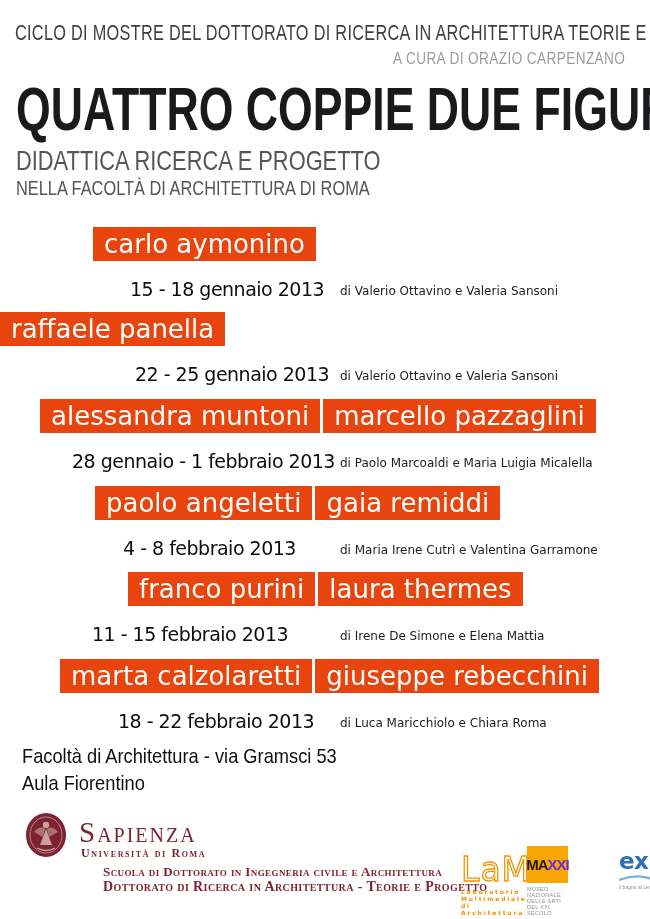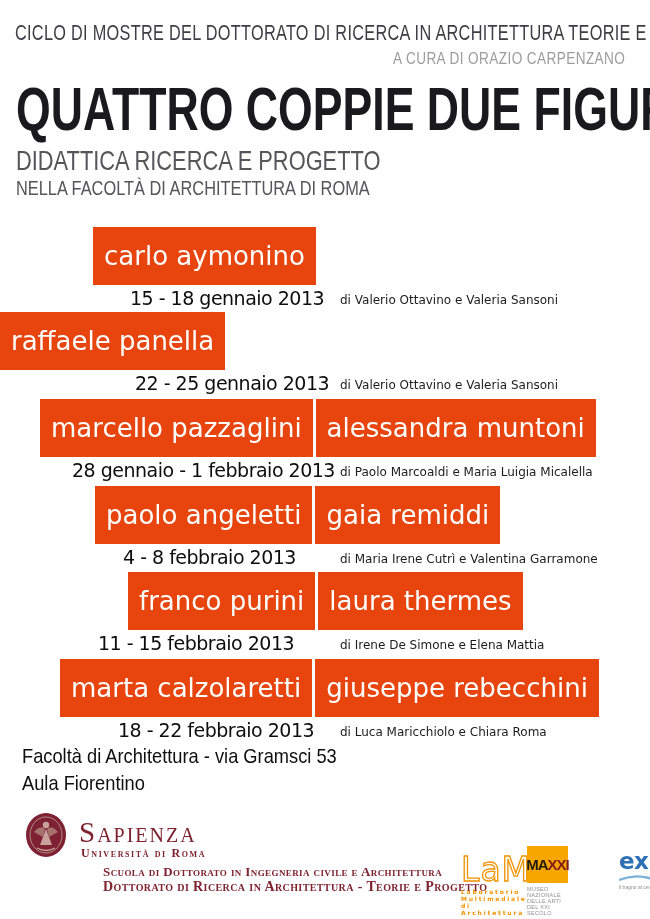--- a/index.html
+++ b/index.html
@@ -39,31 +39,31 @@
   }
   
   .block{position:absolute;left:0;width:650px;}
   .b1{top:227px}.b2{top:312px}.b3{top:399px}.b4{top:486px}.b5{top:572px}.b6{top:659px}
   .boxrow{display:flex;gap:3px;}
   .b1 .boxrow{margin-left:93px}.b2 .boxrow{}
   .b3 .boxrow{margin-left:40px}.b4 .boxrow{margin-left:95px}
   .b5 .boxrow{margin-left:128px}.b6 .boxrow{margin-left:60px}
   .namebox{
     background:#e8450e;color:#ffffff;white-space:nowrap;
-    font-size:26px;line-height:34px;padding:12px 11px;
+    font-size:26px;line-height:34px;padding:0 11px;
     font-family:"DejaVu Sans",sans-serif;
   }
-  .metarow{position:relative;height:26px;margin-top:0;}
+  .metarow{position:relative;height:26px;margin-top:15px;}
   .date{
     position:absolute;bottom:2px;white-space:nowrap;
     font-size:19px;letter-spacing:-.5px;color:#0d0d0d;
     font-family:"DejaVu Sans",sans-serif;
   }
   .b1 .date{left:130px}.b2 .date{left:135px}.b3 .date{left:72px}
-  .b4 .date{left:123px}.b5 .date{left:98px}.b6 .date{left:118px}
+  .b4 .date{left:123px}.b5 .date{left:92px}.b6 .date{left:118px}
   .credit{
     position:absolute;left:340px;bottom:4px;white-space:nowrap;
     font-size:12px;color:#1c1c1c;font-family:"DejaVu Sans",sans-serif;
   }
   
   .venue1,.venue2{
     position:absolute;left:22px;white-space:nowrap;color:#0f0f0f;
     font-family:"Liberation Sans",sans-serif;font-size:21px;
     transform:scaleX(.87);transform-origin:0 0;
   }
@@ -95,21 +95,21 @@
   }
   .lama-sub{margin-top:2px;font-size:6px;font-weight:bold;color:#f19300;
     letter-spacing:1.8px;line-height:7px;font-family:"DejaVu Sans",sans-serif;}
   .maxxi{position:absolute;left:527px;top:846px;width:46px;}
   .maxxi-sq{
     width:41px;height:37px;background:#f7a600;display:flex;
     align-items:center;justify-content:center;white-space:nowrap;
     font-family:"Liberation Sans",sans-serif;font-weight:bold;font-size:15px;
     letter-spacing:-1px;
   }
-  .maxxi-sq .dark{color:#201a10}.maxxi-sq .light{color:#7f1d1d}
+  .maxxi-sq .dark{color:#201a10}.maxxi-sq .light{color:#6d28d9}
   .maxxi-sub{margin-top:3px;font-size:5.5px;line-height:6px;color:#8f8f8f;
     letter-spacing:.3px;font-family:"Liberation Sans",sans-serif;}
   .expo{position:absolute;left:579px;top:850px;width:64px;margin-left:40px;}
   .expo-word{
     font-family:"DejaVu Sans",sans-serif;font-weight:bold;font-size:23px;
     line-height:1;color:#2f6fb4;letter-spacing:-.5px;
   }
   .expo-word sup{font-size:8px;color:#2f6fb4}
   .expo-wave{display:block;margin-top:1px;}
   .expo-sub{margin-top:2px;font-size:5px;color:#8f8f8f;white-space:nowrap;
@@ -143,22 +143,22 @@
 
     </div>
     <div class="metarow">
       <span class="date">22 - 25 gennaio 2013</span>
       <span class="credit">di Valerio Ottavino e Valeria Sansoni</span>
     </div>
   </div>
 
   <div class="block b3">
     <div class="boxrow">
+      <span class="namebox">alessandra muntoni</span>
       <span class="namebox">marcello pazzaglini</span>
-      <span class="namebox">alessandra muntoni</span>
     </div>
     <div class="metarow">
       <span class="date">28 gennaio - 1 febbraio 2013</span>
       <span class="credit">di Paolo Marcoaldi e Maria Luigia Micalella</span>
     </div>
   </div>
 
   <div class="block b4">
     <div class="boxrow">
       <span class="namebox">paolo angeletti</span>

